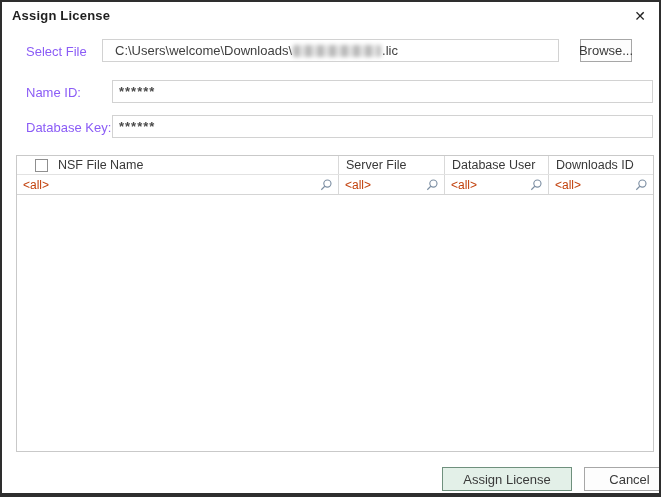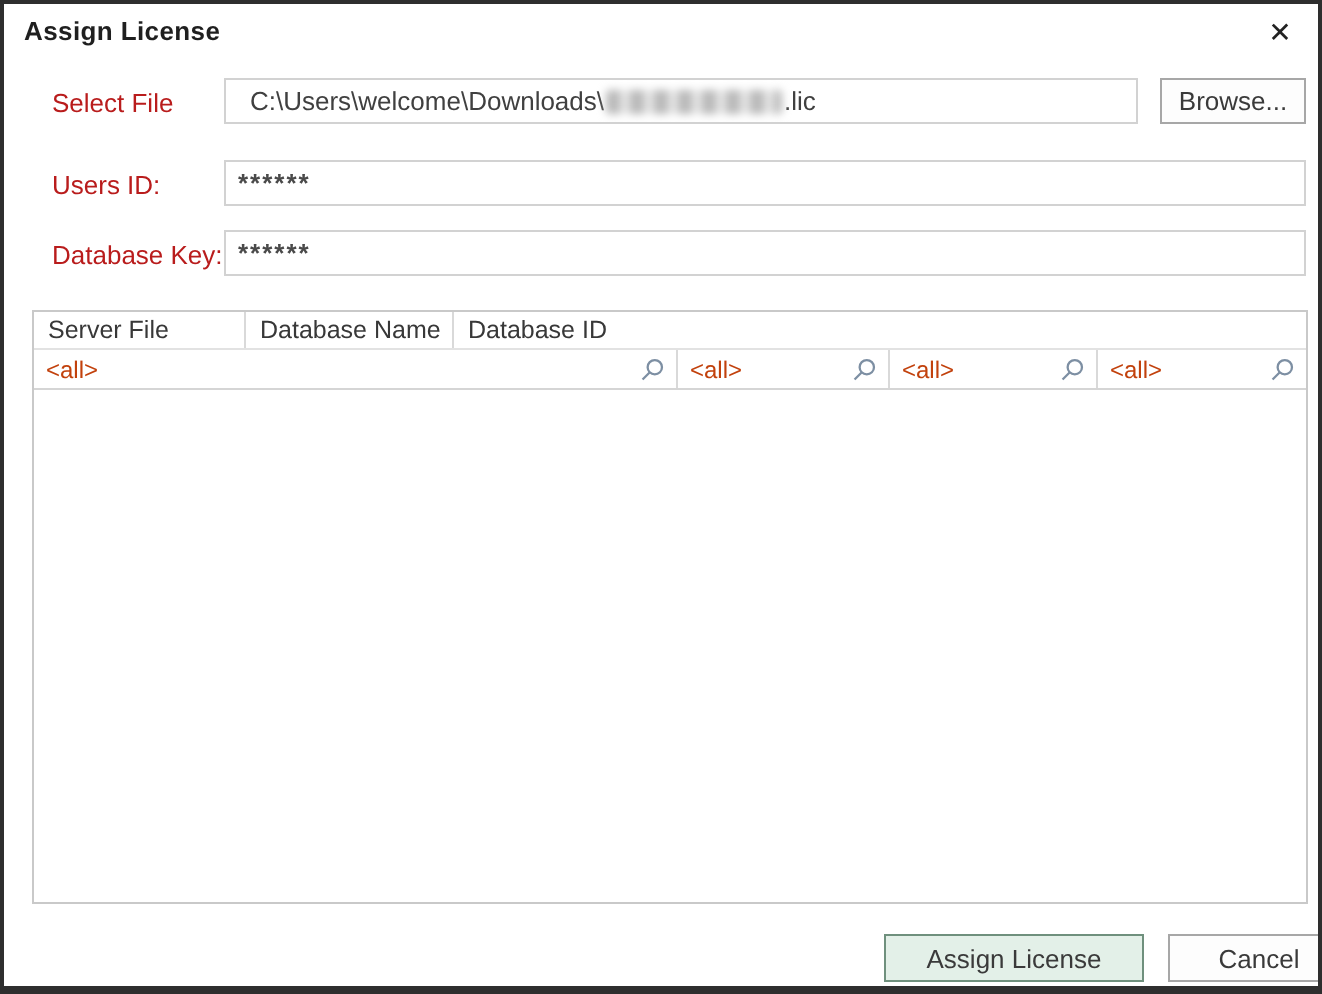--- a/index.html
+++ b/index.html
@@ -11,21 +11,21 @@
     border: 2px solid #2e2e2e; border-bottom-width: 4px; overflow: hidden;
   }
 
   
   .titlebar { position: absolute; left: 0; top: 0; width: 100%; height: 28px; background: #fff; }
   .title { position: absolute; left: 10px; top: 6px; font-size: 13px; font-weight: 700; color: #1f1f1f; letter-spacing: .2px; }
   .close { position: absolute; right: 8px; top: 4px; width: 22px; height: 20px; text-align: center;
            font-size: 14px; font-weight: 400; color: #222; line-height: 20px; cursor: pointer; }
 
   
-  .lbl { position: absolute; font-size: 13px; color: #b91c1c; }
+  .lbl { position: absolute; font-size: 13px; color: #8b5cf6; }
   .inputbox {
     position: absolute; background: #fff; border: 1px solid #d2d2d2;
     font-size: 13px; color: #404040; display: flex; align-items: center;
     padding: 0 6px; white-space: nowrap; overflow: hidden;
   }
   .redacted {
     display: inline-block; width: 88px; height: 12px; margin: 0 1px;
     background: repeating-linear-gradient(90deg,#b9b9b9 0 7px,#e6e6e6 7px 12px);
     filter: blur(2px); border-radius: 2px; flex: 0 0 auto;
   }
@@ -59,49 +59,53 @@
 <body>
 
 <div class="dialog">
 
   <div class="titlebar">
     <span class="title">Assign License</span>
     <span class="close">✕</span>
   </div>
 
   <span class="lbl" style="left:24px; top:42px;">Select File</span>
-  <div class="inputbox" style="left:110px; top:37px; width:457px; height:23px;padding-left:12px;">
+  <div class="inputbox" style="left:100px; top:37px; width:457px; height:23px;padding-left:12px;">
     <span>C:\Users\welcome\Downloads\</span>
       <span class="redacted"></span>
       <span>.lic</span>
   </div>
-  <div class="btn" style="left:578px; top:37px; width:73px; height:23px;">
+  <div class="btn" style="left:578px; top:37px; width:52px; height:23px;">
     <span>Browse...</span>
   </div>
 
-  <span class="lbl" style="left:24px; top:83px;">Users ID:</span>
+  <span class="lbl" style="left:24px; top:83px;">Name ID:</span>
   <div class="inputbox" style="left:110px; top:78px; width:541px; height:23px;">
     <span class="masked">******</span>
   </div>
 
   <span class="lbl" style="left:24px; top:118px;">Database Key:</span>
   <div class="inputbox" style="left:110px; top:113px; width:541px; height:23px;">
     <span class="masked">******</span>
   </div>
 
   <div class="grid">
     <div class="grid-row grid-header">
+      <div class="cell c0 hc0 sep">
+        <span class="checkbox"></span>
+        <span class="htext">NSF File Name</span>
+      </div>
       <div class="cell c1 hcx sep">
         <span class="htext">Server File</span>
       </div>
       <div class="cell c2 hcx sep">
-        <span class="htext">Database Name</span>
+        <span class="htext">Database User</span>
       </div>
       <div class="cell c3 hcx">
-        <span class="htext">Database ID</span>
+        <span class="htext">Downloads ID</span>
       </div>
     </div>
 
     <div class="grid-row grid-filter">
       <div class="cell c0 fcell sep">
         <span class="ftext">&lt;all&gt;</span>
         <svg class="mag" width="14" height="14" viewBox="0 0 16 16">
           <circle cx="9.6" cy="6.4" r="4.1" fill="none" stroke="#7d8fa3" stroke-width="1.3"></circle>
           <line x1="6.6" y1="9.4" x2="2.6" y2="13.4" stroke="#7d8fa3" stroke-width="1.3"></line>
         </svg>

